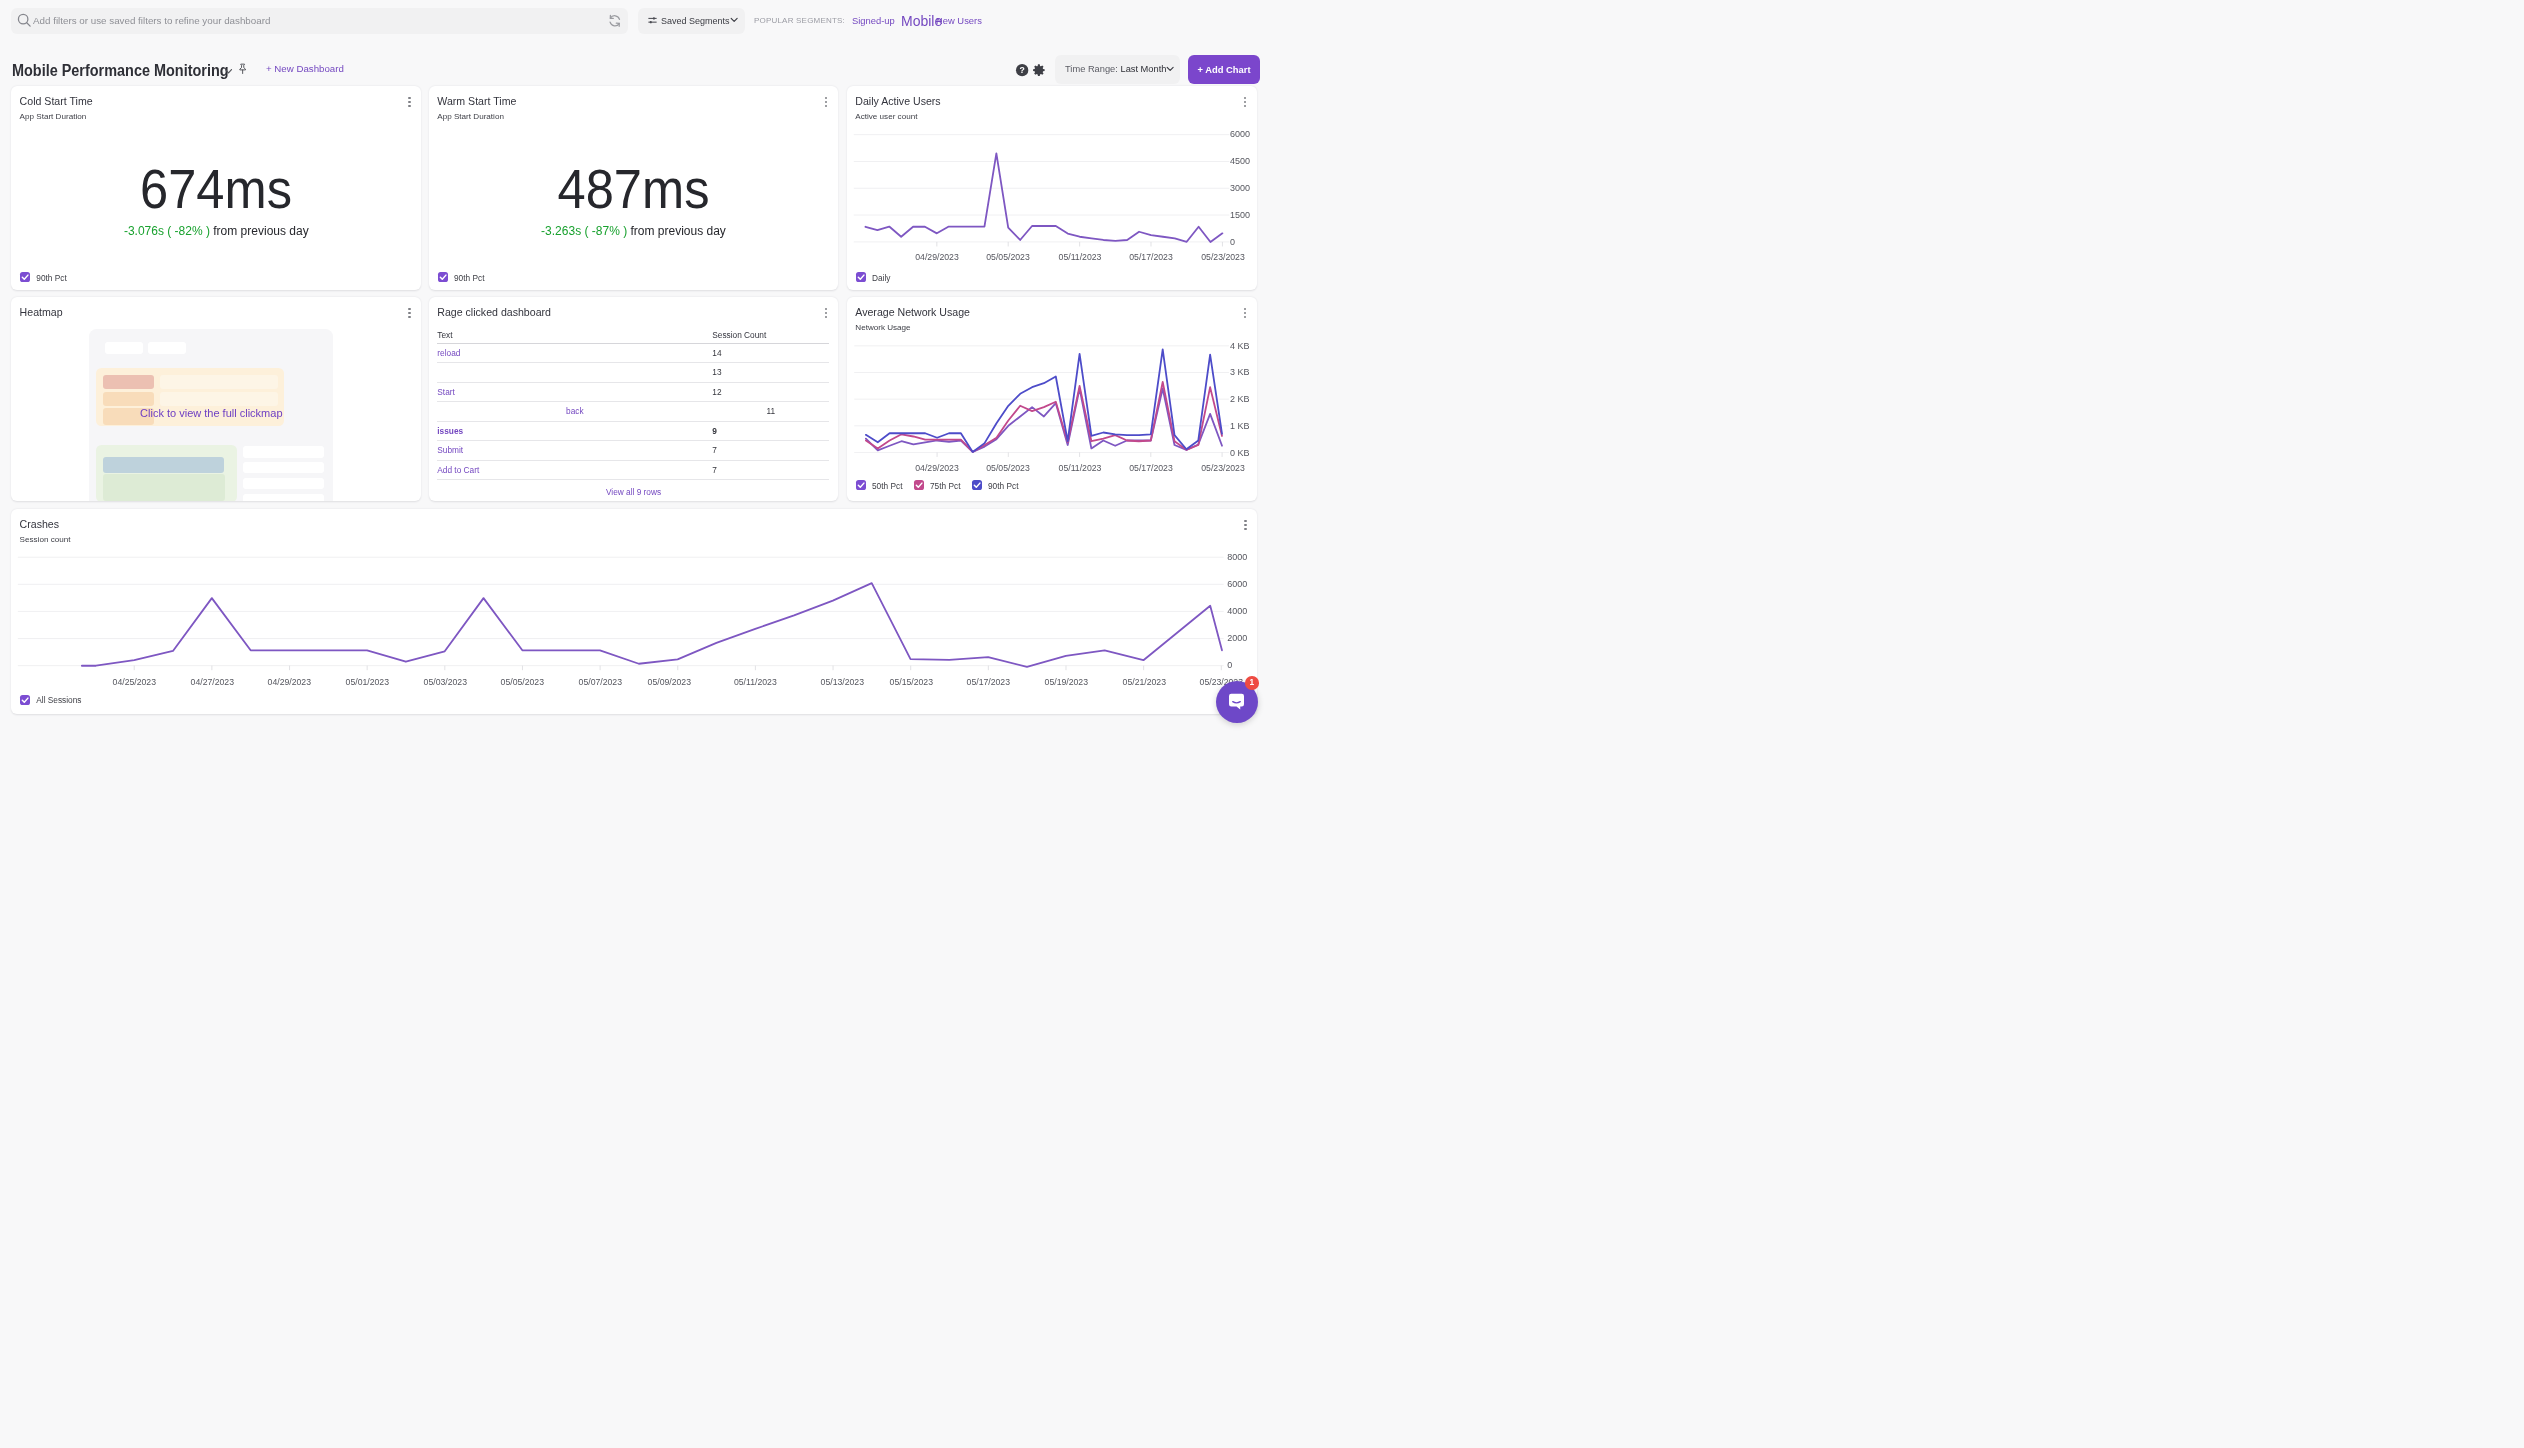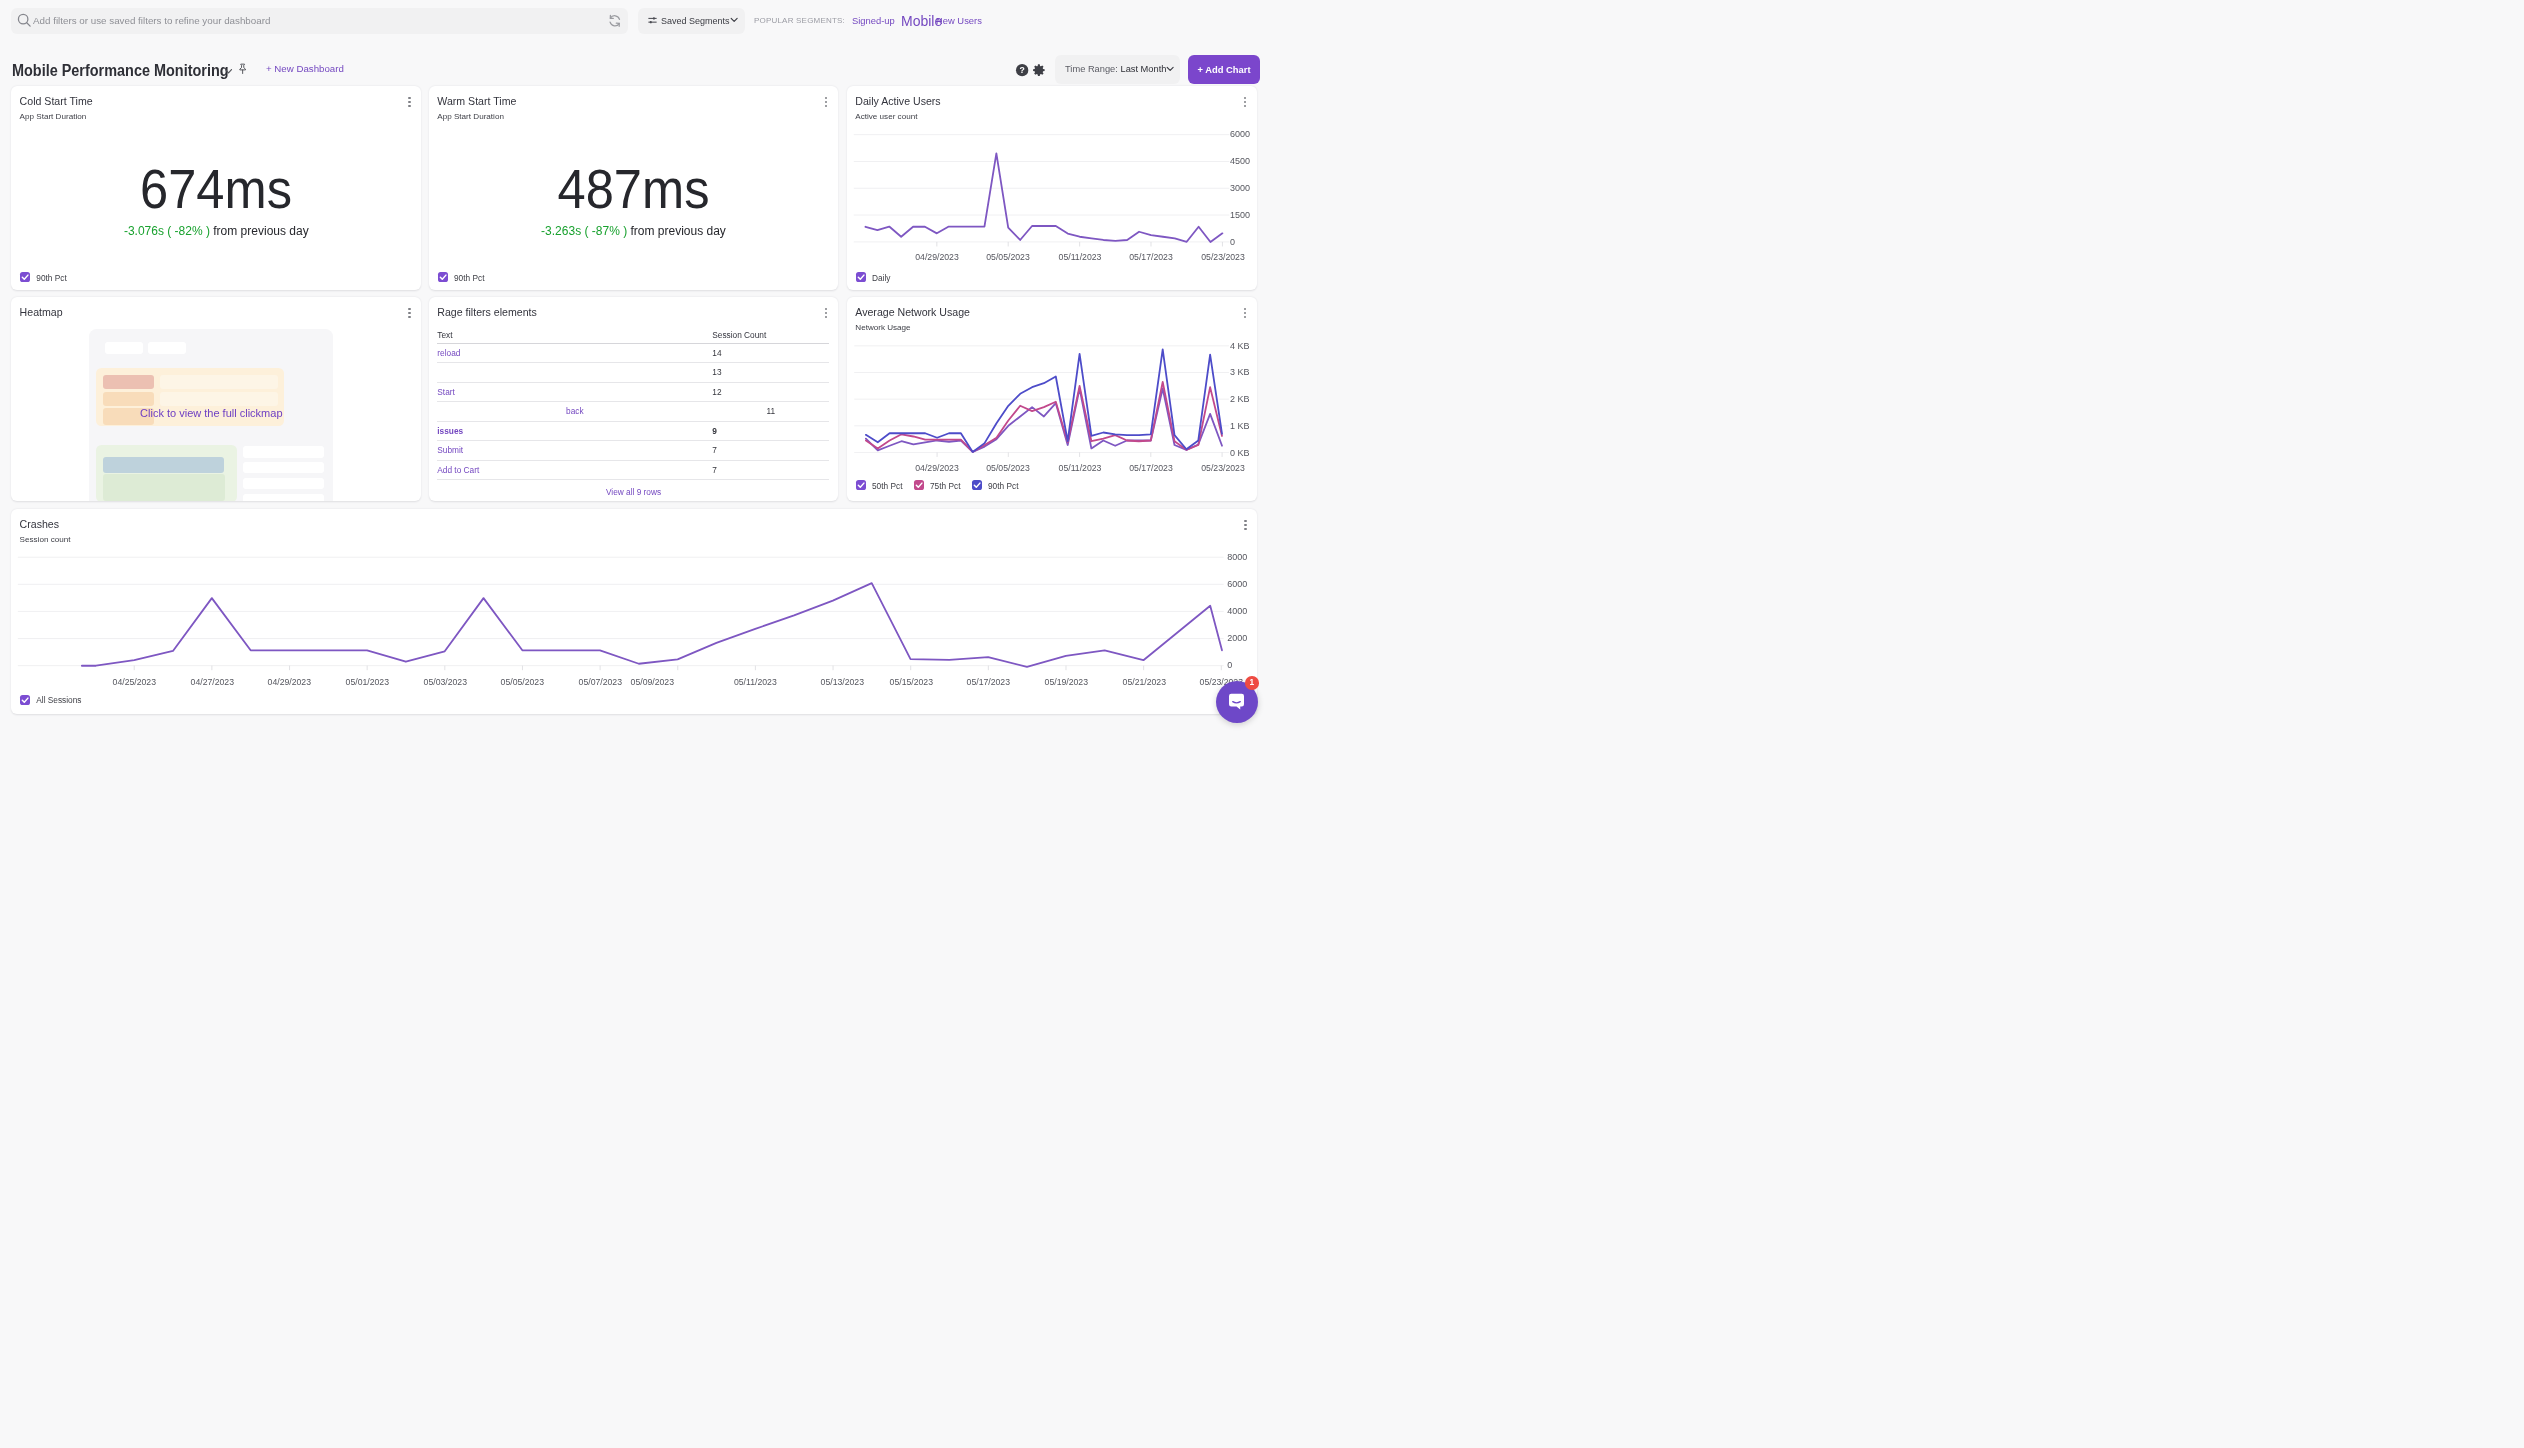--- a/index.html
+++ b/index.html
@@ -164,21 +164,21 @@
     <div class="abs" style="left:78px;top:110px;width:244px;height:13px;text-align:center;font-size:11px;color:#6e3fc3;">Click to view the full clickmap</div>
     <div class="abs" style="left:85px;top:148px;width:141px;height:57px;background:#eaf3e3;border-radius:5.3px;"></div>
     <div class="abs" style="left:92px;top:160px;width:121px;height:15.5px;background:#bed2dc;border-radius:3px;"></div>
     <div class="abs" style="left:92px;top:177px;width:122px;height:27px;background:#ddebd5;border-radius:3px;"></div>
     <div class="abs" style="left:232px;top:149px;width:81px;height:12px;background:#fff;border-radius:3px;"></div>
     <div class="abs" style="left:232px;top:165px;width:81px;height:11px;background:#fff;border-radius:3px;"></div>
     <div class="abs" style="left:232px;top:181px;width:81px;height:11px;background:#fff;border-radius:3px;"></div>
     <div class="abs" style="left:232px;top:197px;width:81px;height:11px;background:#fff;border-radius:3px;"></div>
   </div>
 <div class="card" style="left:429px;top:297px;width:409px;height:204px;">
-    <div class="ctitle">Rage filters elements</div>
+    <div class="ctitle">Rage clicked dashboard</div>
     <div class="kebab" style="left:396px;">
       <div></div>
       <div></div>
       <div></div>
     </div>
     <div class="abs" style="left:8.3px;top:30px;width:392px;">
       <table style="width:100%;border-collapse:collapse;font-size:8.3px;">
         <tbody>
           <tr style="height:16px;">
             <td style="color:#33343d;border-bottom:0.8px solid #d6d6da;">Text</td>
@@ -305,21 +305,21 @@
     <div class="axlab" style="left:1216px;top:97px;">4000</div>
     <div class="axlab" style="left:1216px;top:124px;">2000</div>
     <div class="axlab" style="left:1216px;top:151px;">0</div>
     <div class="datelab" style="left:123px;top:168px;">04/25/2023</div>
     <div class="datelab" style="left:201px;top:168px;">04/27/2023</div>
     <div class="datelab" style="left:278px;top:168px;">04/29/2023</div>
     <div class="datelab" style="left:356px;top:168px;">05/01/2023</div>
     <div class="datelab" style="left:434px;top:168px;">05/03/2023</div>
     <div class="datelab" style="left:511px;top:168px;">05/05/2023</div>
     <div class="datelab" style="left:589px;top:168px;">05/07/2023</div>
-    <div class="datelab" style="left:641px;top:168px;">05/09/2023</div>
+    <div class="datelab" style="left:658px;top:168px;">05/09/2023</div>
     <div class="datelab" style="left:744px;top:168px;">05/11/2023</div>
     <div class="datelab" style="left:822px;top:168px;padding-left:18px;">05/13/2023</div>
     <div class="datelab" style="left:900px;top:168px;">05/15/2023</div>
     <div class="datelab" style="left:977px;top:168px;">05/17/2023</div>
     <div class="datelab" style="left:1055px;top:168px;">05/19/2023</div>
     <div class="datelab" style="left:1133px;top:168px;">05/21/2023</div>
     <div class="datelab" style="left:1210px;top:168px;">05/23/2023</div>
     <div class="cb" style="left:9px;top:186px;background:#7c4dd2;">
       <svg width="10.2" height="10.2" viewBox="0 0 14 14">
         <path d="M3.2 7.3 L5.9 10 L10.9 4.3" stroke="#fff" stroke-width="2" fill="none" stroke-linecap="round" stroke-linejoin="round"></path>

